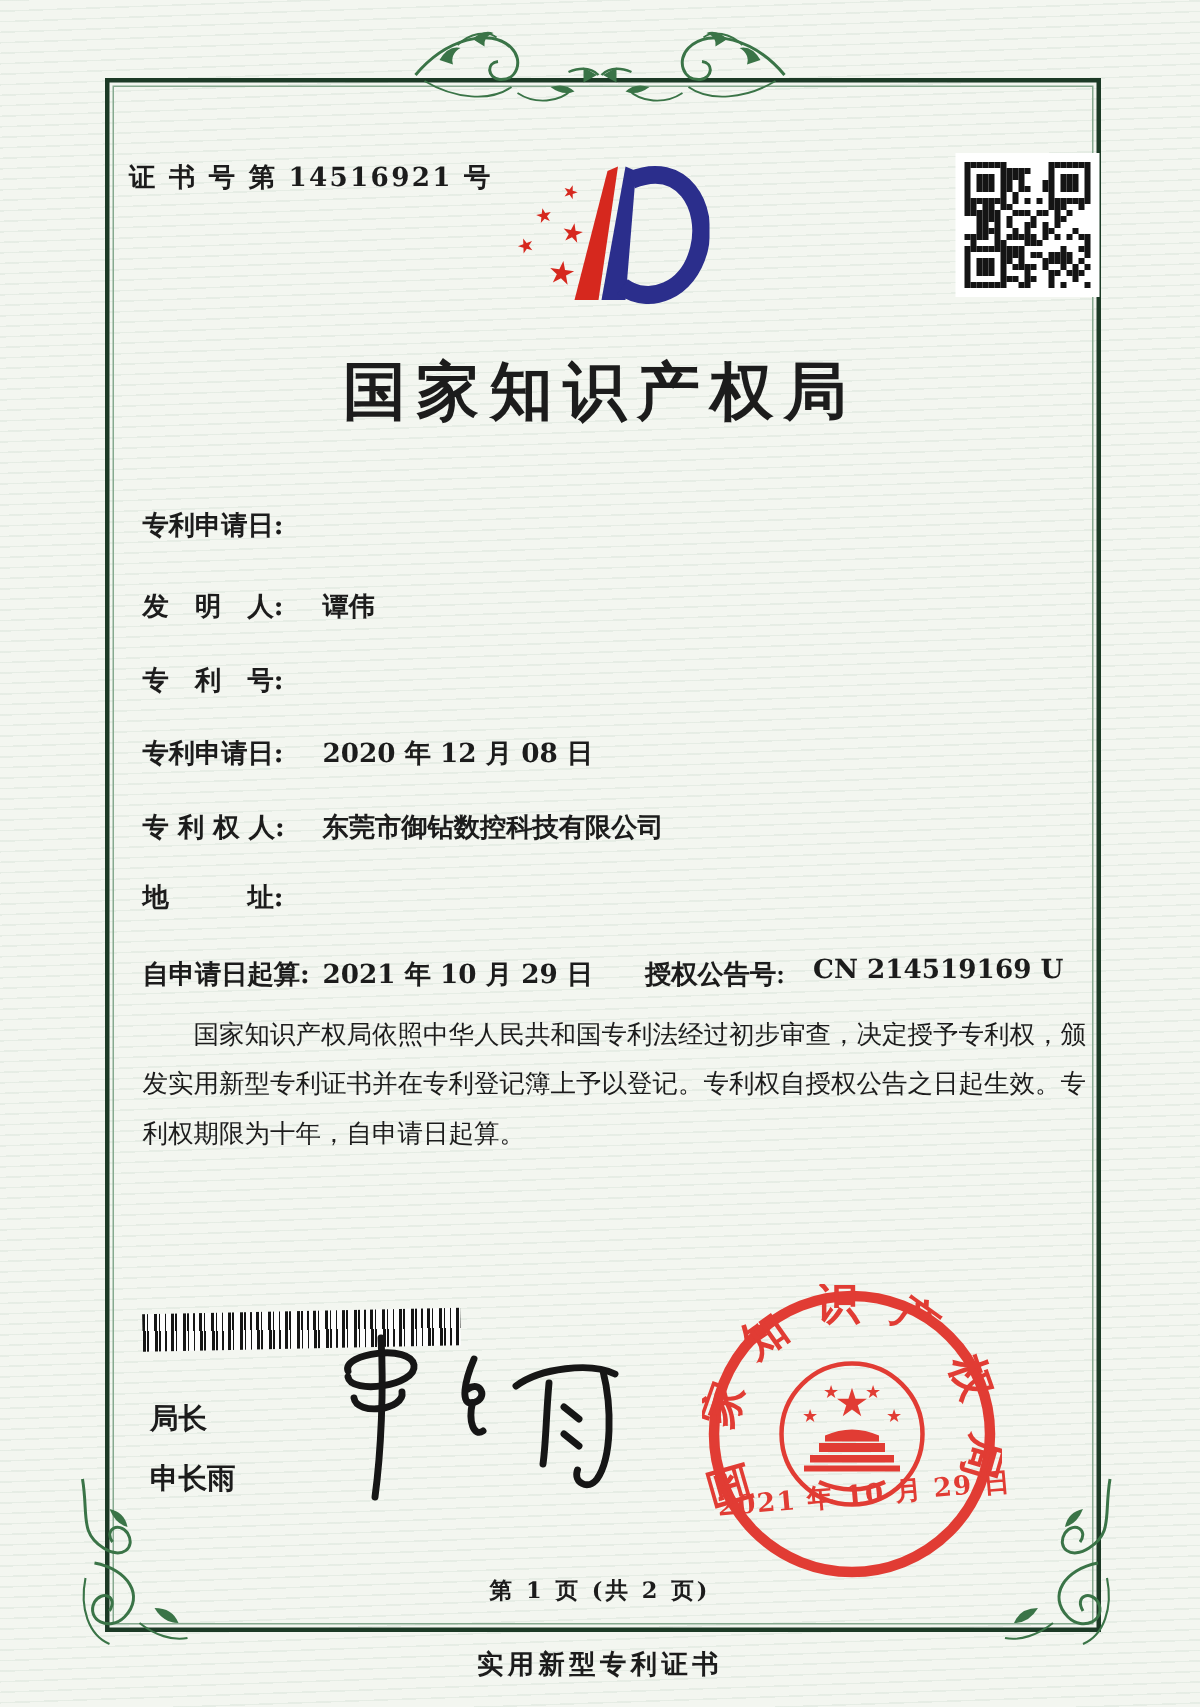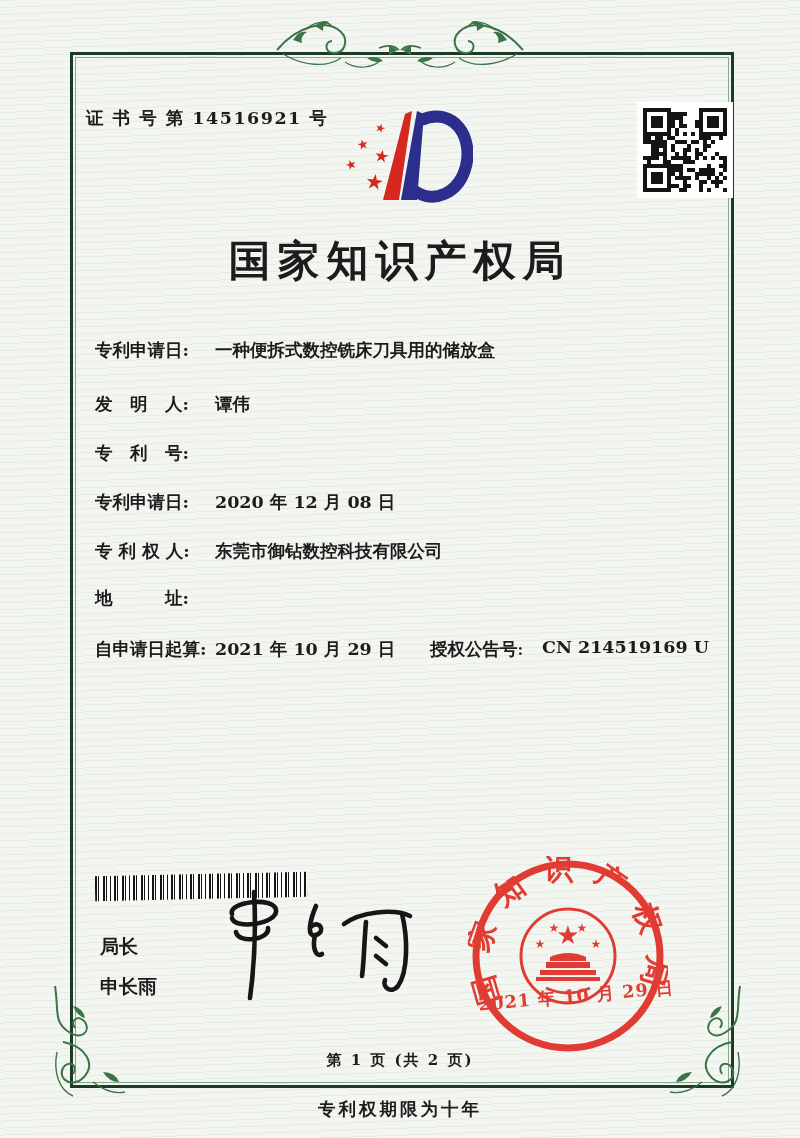--- a/index.html
+++ b/index.html
@@ -363,21 +363,20 @@
         <div style="grid-area: 21 / 17;"></div>
         <div style="grid-area: 21 / 21;"></div>
       </div>
   </div>
 
   <div class="title">国家知识产权局</div>
 
   <div class="fields">
     <div class="frow" style="top:338px">
       <span class="lbl">专利申请日:</span>
-      <span class="val">一种便拆式数控铣床刀具用的储放盒</span>
     </div>
     <div class="frow" style="top:392px">
       <span class="lbl">发　明　人:</span>
       <span class="val">谭伟</span>
     </div>
     <div class="frow" style="top:441px">
       <span class="lbl">专　利　号:</span>
     </div>
     <div class="frow" style="top:490px">
       <span class="lbl">专利申请日:</span>
@@ -394,20 +393,21 @@
       <span class="lbl">自申请日起算:</span>
       <span class="val">2021 年 10 月 29 日</span>
       <span class="pair2">
         <span class="lbl">授权公告号:</span>
         <span class="val">CN 214519169 U</span>
       </span>
     </div>
   </div>
 
   <div class="body-text">
+    <p>国家知识产权局依照中华人民共和国专利法经过初步审查，决定授予专利权，颁发实用新型专利证书并在专利登记簿上予以登记。专利权自授权公告之日起生效。专利权期限为十年，自申请日起算。</p>
   </div>
 
   <div class="barcode"></div>
 
   <div class="sig-block">
     <div>局长</div>
     <div>申长雨</div>
   </div>
 
   <svg class="sig-svg" width="235" height="115" viewBox="0 0 235 115">
@@ -443,15 +443,15 @@
         <rect x="78" y="106" width="44" height="6"></rect>
         <rect x="72" y="114" width="56" height="5"></rect>
         <rect x="68" y="121" width="64" height="4"></rect>
         <path d="M78,132 Q100,142 122,132" stroke="#e1332a" stroke-width="3" fill="none"></path>
       </g>
     </svg>
     <div class="seal-date">2021 年 10 月 29 日</div>
   </div>
 
   <div class="page-footer">第 1 页 (共 2 页)</div>
-  <div class="back-note">专利权期限为十年</div>
+  <div class="back-note">实用新型专利证书</div>
 
 </div>
 
 </body></html>

